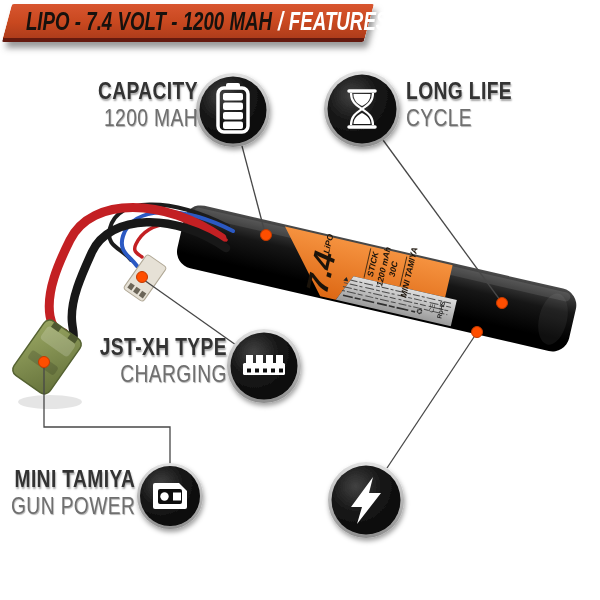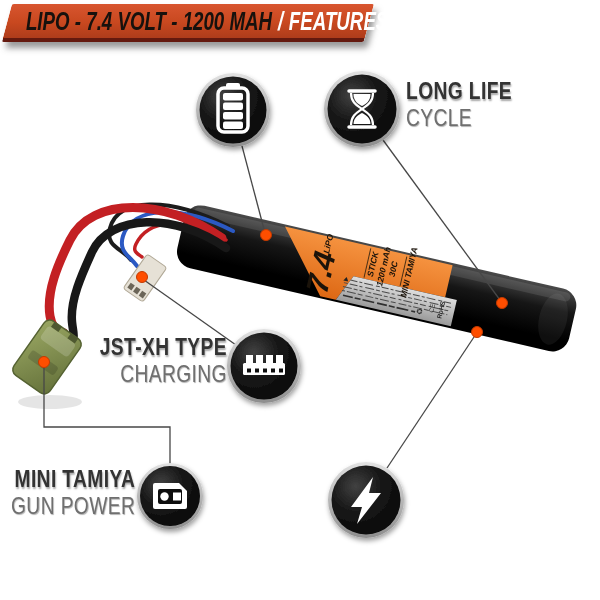--- a/index.html
+++ b/index.html
@@ -202,20 +202,24 @@
   </svg>
 
   <div class="banner">
     <div class="banner-inner">
       <span class="b-title">LIPO - 7.4 VOLT - 1200 MAH</span>
       <span class="b-sep">/</span>
       <span class="b-feat">FEATURES</span>
     </div>
   </div>
 
+  <div class="callout ra" style="right:402px;top:79px">
+    <div class="t">CAPACITY</div>
+    <div class="s">1200 MAH</div>
+  </div>
 
   <div class="callout la" style="left:406px;top:79px">
     <div class="t">LONG LIFE</div>
     <div class="s">CYCLE</div>
   </div>
 
   <div class="callout ra" style="right:373px;top:335px">
     <div class="t">JST-XH TYPE</div>
     <div class="s">CHARGING</div>
   </div>

